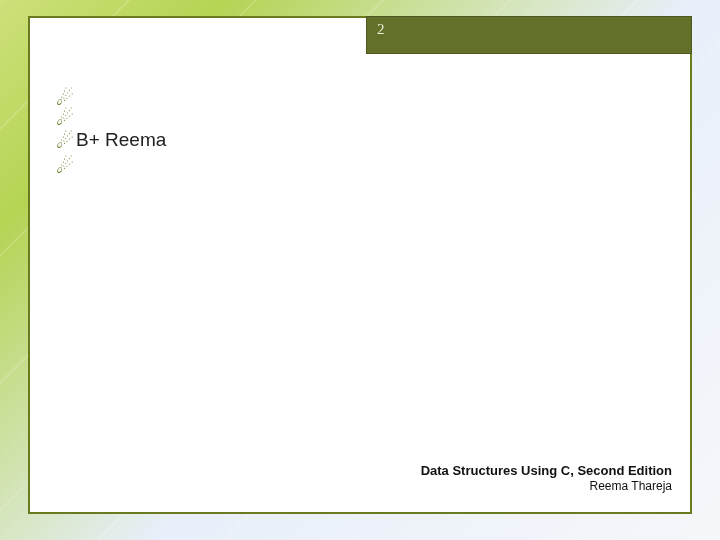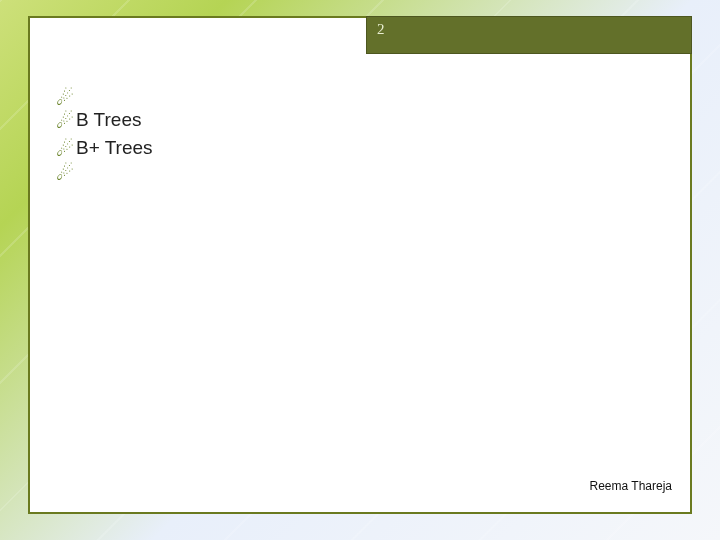--- a/index.html
+++ b/index.html
@@ -84,28 +84,28 @@
   <div class="pagebox">
     <span>2</span>
   </div>
 
   <div class="content">
     <div class="bullet-item">
       <span class="bullet-icon">☄</span>
     </div>
     <div class="bullet-item">
       <span class="bullet-icon">☄</span>
-      <span>B Trees</span>
     </div>
     <div class="bullet-item">
       <span class="bullet-icon">☄</span>
-      <span>B+ Trees</span>
+      <span>B+ Reema</span>
     </div>
     <div class="bullet-item">
       <span class="bullet-icon">☄</span>
     </div>
   </div>
 
   <div class="footer">
+    <div class="footer-title">Data Structures Using C, Second Edition</div>
     <div class="footer-author">Reema Thareja</div>
   </div>
 
 </div>
 
 </body></html>

